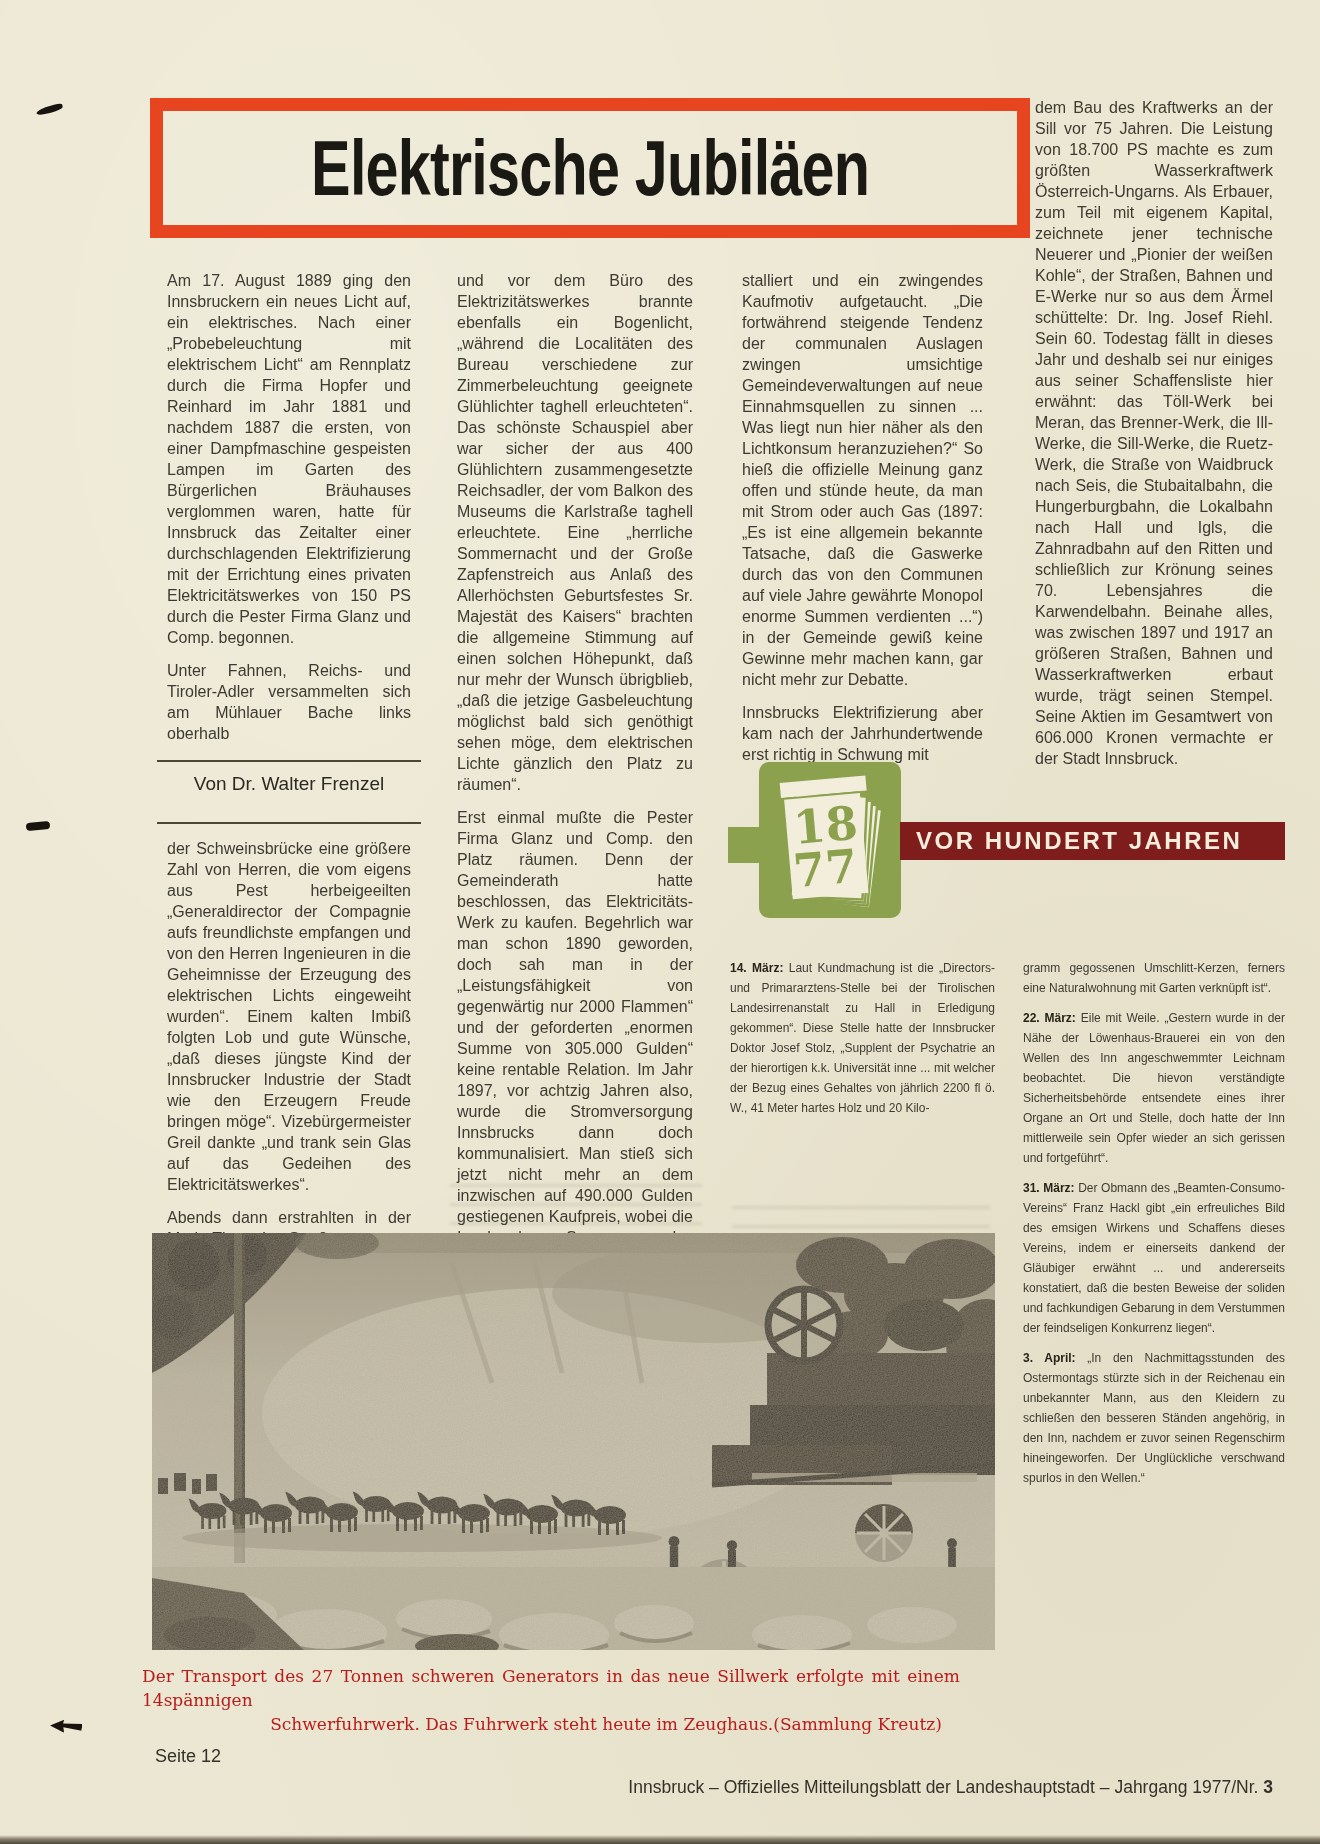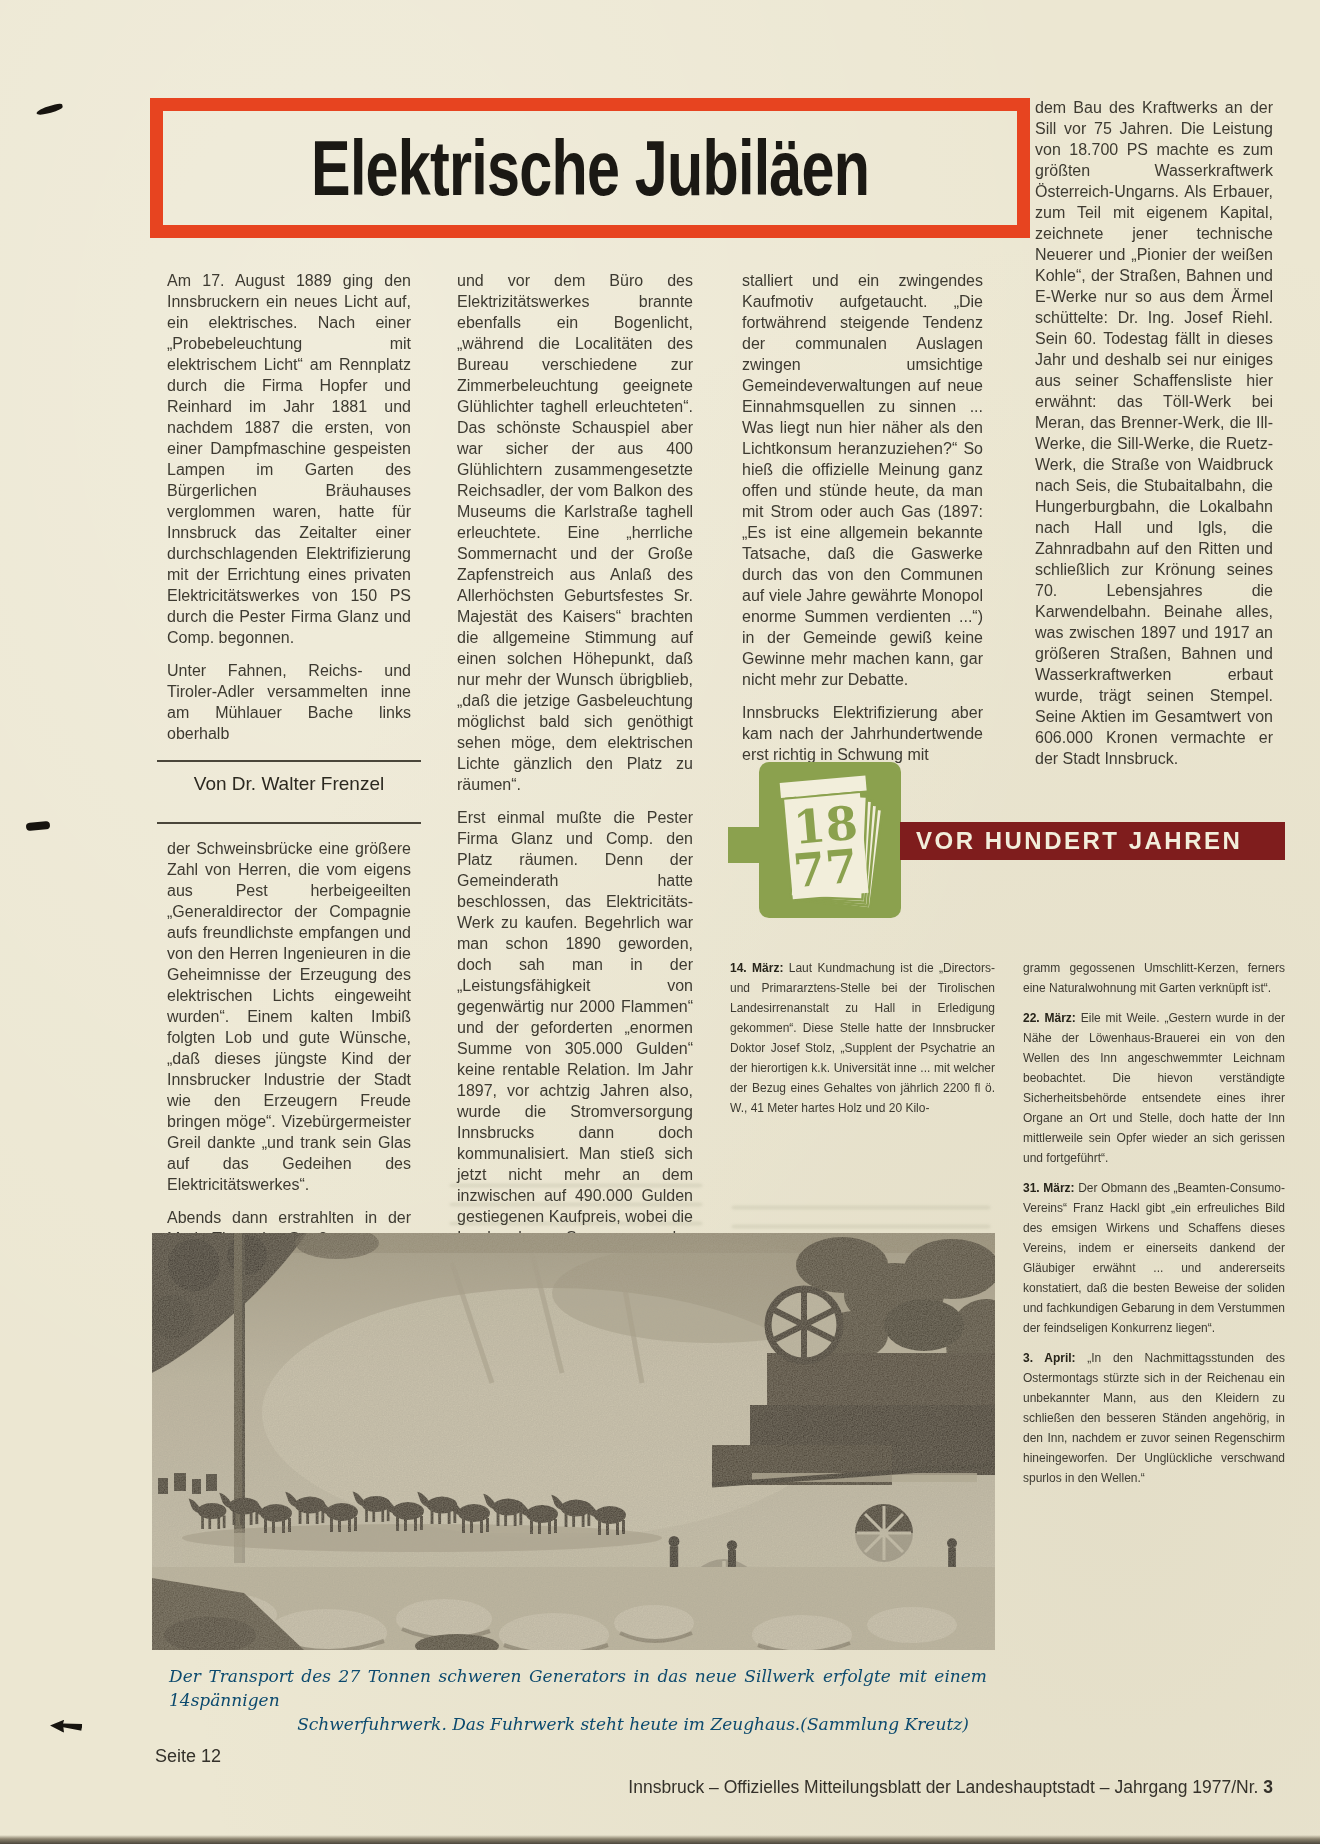--- a/index.html
+++ b/index.html
@@ -50,22 +50,22 @@
   .photo svg{display:block;}
   
   .ghost{
     position:absolute;opacity:0.55;filter:blur(1.4px);
     background:repeating-linear-gradient(180deg,
       rgba(118,122,92,0.30) 0px, rgba(118,122,92,0.30) 3px,
       rgba(118,122,92,0.0) 3px, rgba(118,122,92,0.0) 19px);
   }
   
   .caption{
-    left:169px;top:1664px;width:928px;font-family:"DejaVu Serif", serif;
-    font-style:italic;font-size:17px;line-height:24px;color:#0c4a6e;
+    left:142px;top:1664px;width:928px;font-family:"DejaVu Serif", serif;
+    font-size:17px;line-height:24px;color:#b91c1c;
   }
   .caption .l1{width:818px;text-align:justify;text-align-last:justify;}
   .caption .l2{display:flex;justify-content:center;width:928px;}
   .footer-left{left:155px;top:1746px;font-size:18px;color:#34312a;}
   .footer-right{left:560px;top:1777px;width:713px;text-align:right;font-size:17.5px;color:#34312a;}
   .footer-right b{font-weight:bold;}
   
   .pen-mark{position:absolute;background:#17140f;}
   .mark-top{left:36px;top:106px;width:27px;height:7px;border-radius:70% 30% 55% 45%;transform:rotate(-14deg);}
   .mark-mid{left:26px;top:822px;width:24px;height:8px;border-radius:4px;transform:rotate(-5deg);}
@@ -84,21 +84,21 @@
 <div class="pen-mark mark-top"></div>
 <div class="pen-mark mark-mid"></div>
 <div class="pen-mark mark-bottom"></div>
 
 <div class="abs headline-box">
   <div class="headline">Elektrische Jubiläen</div>
 </div>
 
 <div class="col" style="left:155px;top:258px;width:268px;">
   <p>Am 17. August 1889 ging den Innsbruckern ein neues Licht auf, ein elektrisches. Nach einer „Probebeleuchtung mit elektrischem Licht“ am Rennplatz durch die Firma Hopfer und Reinhard im Jahr 1881 und nachdem 1887 die ersten, von einer Dampfmaschine gespeisten Lampen im Garten des Bürgerlichen Bräuhauses verglommen waren, hatte für Innsbruck das Zeitalter einer durchschlagenden Elektrifizierung mit der Errichtung eines privaten Elektricitätswerkes von 150 PS durch die Pester Firma Glanz und Comp. begonnen.</p>
-  <p>Unter Fahnen, Reichs- und Tiroler-Adler versammelten inne am Mühlauer Bache links oberhalb</p>
+  <p>Unter Fahnen, Reichs- und Tiroler-Adler versammelten sich am Mühlauer Bache links oberhalb</p>
   <div class="byline-block">Von Dr. Walter Frenzel</div>
   <p>der Schweinsbrücke eine größere Zahl von Herren, die vom eigens aus Pest herbeigeeilten „Generaldirector der Compagnie aufs freundlichste empfangen und von den Herren Ingenieuren in die Geheimnisse der Erzeugung des elektrischen Lichts eingeweiht wurden“. Einem kalten Imbiß folgten Lob und gute Wünsche, „daß dieses jüngste Kind der Innsbrucker Industrie der Stadt wie den Erzeugern Freude bringen möge“. Vizebürgermeister Greil dankte „und trank sein Glas auf das Gedeihen des Elektricitätswerkes“.</p>
   <p>Abends dann erstrahlten in der Maria-Theresien-Straße zum ersten Mal die acht großen Bogenlichter „und stellten die alten Gaskandelaber arg in den Schatten“. Vor dem Hotel Sonne</p>
 </div>
 
 <div class="col" style="left:445px;top:258px;width:260px;">
   <p>und vor dem Büro des Elektrizitätswerkes brannte ebenfalls ein Bogenlicht, „während die Localitäten des Bureau verschiedene zur Zimmerbeleuchtung geeignete Glühlichter taghell erleuchteten“. Das schönste Schauspiel aber war sicher der aus 400 Glühlichtern zusammengesetzte Reichsadler, der vom Balkon des Museums die Karlstraße taghell erleuchtete. Eine „herrliche Sommernacht und der Große Zapfenstreich aus Anlaß des Allerhöchsten Geburtsfestes Sr. Majestät des Kaisers“ brachten die allgemeine Stimmung auf einen solchen Höhepunkt, daß nur mehr der Wunsch übrigblieb, „daß die jetzige Gasbeleuchtung möglichst bald sich genöthigt sehen möge, dem elektrischen Lichte gänzlich den Platz zu räumen“.</p>
   <p class="gap">Erst einmal mußte die Pester Firma Glanz und Comp. den Platz räumen. Denn der Gemeinderath hatte beschlossen, das Elektricitäts-Werk zu kaufen. Begehrlich war man schon 1890 geworden, doch sah man in der „Leistungsfähigkeit von gegenwärtig nur 2000 Flammen“ und der geforderten „enormen Summe von 305.000 Gulden“ keine rentable Relation. Im Jahr 1897, vor achtzig Jahren also, wurde die Stromversorgung Innsbrucks dann doch kommunalisiert. Man stieß sich jetzt nicht mehr an dem inzwischen auf 490.000 Gulden gestiegenen Kaufpreis, wobei die Innsbrucker Sparcasse das Kapital zu vier Prozent Zinsen bereitstellte. Inzwischen nämlich waren in Innsbruck über 10.000 Lampen in-</p>
 </div>
 

